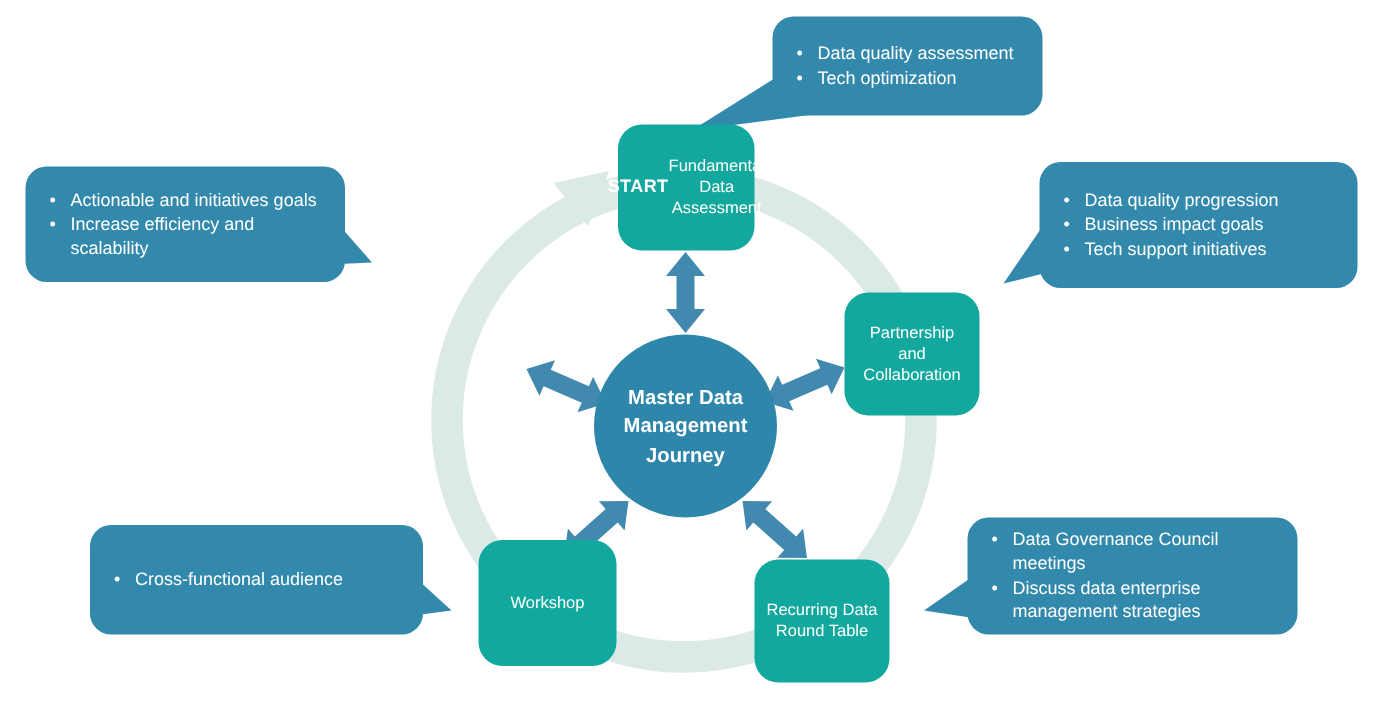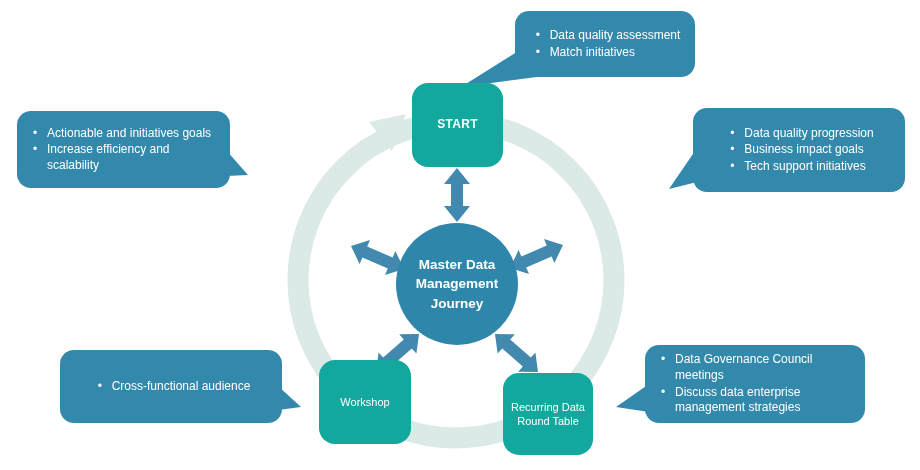--- a/index.html
+++ b/index.html
@@ -30,21 +30,21 @@
     position:absolute;left:396px;top:223px;width:122px;height:122px;border-radius:50%;
     background:var(--circle-blue);display:flex;align-items:center;justify-content:center;
     color:var(--text);text-align:center;font-weight:bold;font-size:13.5px;line-height:1.45;
   }
   .center-circle .lbl{white-space:pre-line;}
 
   .callout{
     position:absolute;background:var(--callout-blue);border-radius:14px;
     display:flex;flex-direction:column;justify-content:center;
     color:var(--text);font-size:12px;line-height:1.3;
-    padding:8px 10px 8px 16px;box-sizing:border-box;align-items:center;
+    padding:8px 10px 8px 16px;box-sizing:border-box;
   }
   .callout ul{margin:0;padding:0;list-style:none;}
   .callout li{padding-left:14px;text-indent:-14px;margin:1px 0;}
   .callout li::before{content:"\2022";display:inline-block;width:14px;text-indent:0;}
 
   
   #node-start{left:412px;top:83px;width:91px;height:84px;}
   #node-solutions{left:260px;top:194px;width:92px;height:82px;}
   #node-partnership{left:563px;top:195px;width:90px;height:82px;}
   #node-workshop{left:319px;top:360px;width:92px;height:84px;}
@@ -76,21 +76,21 @@
     <path class="darrow" d="M457,168 L444,184 L451,184 L451,206 L444,206 L457,222 L470,206 L463,206 L463,184 L470,184 Z"></path>
     <path class="darrow" d="M351,246 L359.6,263.9 L362.4,257.5 L387.8,268.5 L385,274.9 L404,269 L395.4,251.1 L392.6,257.5 L367.2,246.5 L370,240.1 Z"></path>
     <path class="darrow" d="M510,268 L529,273.9 L526.2,267.5 L551.6,256.5 L554.4,262.9 L563,245 L544,239.1 L546.8,245.5 L521.4,256.5 L518.6,250.1 Z"></path>
     <path class="darrow" d="M376,372 L395.8,371.8 L391.2,366.6 L411.8,348.4 L416.4,353.6 L419,334 L399.2,334.2 L403.8,339.4 L383.2,357.6 L378.6,352.4 Z"></path>
     <path class="darrow" d="M538,372 L535.4,352.4 L530.8,357.6 L510.2,339.4 L514.8,334.2 L495,334 L497.6,353.6 L502.2,348.4 L522.8,366.6 L518.2,371.8 Z"></path>
   </svg>
 
   <div class="callout" id="callout-start">
     <ul>
       <li>Data quality assessment</li>
-      <li>Match initiatives</li>
+      <li>Tech optimization</li>
     </ul>
   </div>
 
   <div class="callout" id="callout-solutions">
     <ul>
       <li>Actionable and initiatives goals</li>
       <li>Increase efficiency and scalability</li>
     </ul>
   </div>
 
@@ -110,23 +110,31 @@
 
   <div class="callout" id="callout-recurring">
     <ul>
       <li>Data Governance Council meetings</li>
       <li>Discuss data enterprise management strategies</li>
     </ul>
   </div>
 
   <div class="node" id="node-start">
     <span class="ttl">START</span>
+    <span class="lbl">Fundamental
+Data
+Assessment</span>
   </div>
 
 
+  <div class="node" id="node-partnership">
+    <span class="lbl">Partnership
+and
+Collaboration</span>
+  </div>
 
   <div class="node" id="node-workshop">
     <span class="lbl">Workshop</span>
   </div>
 
   <div class="node" id="node-recurring">
     <span class="lbl">Recurring Data
 Round Table</span>
   </div>
 

